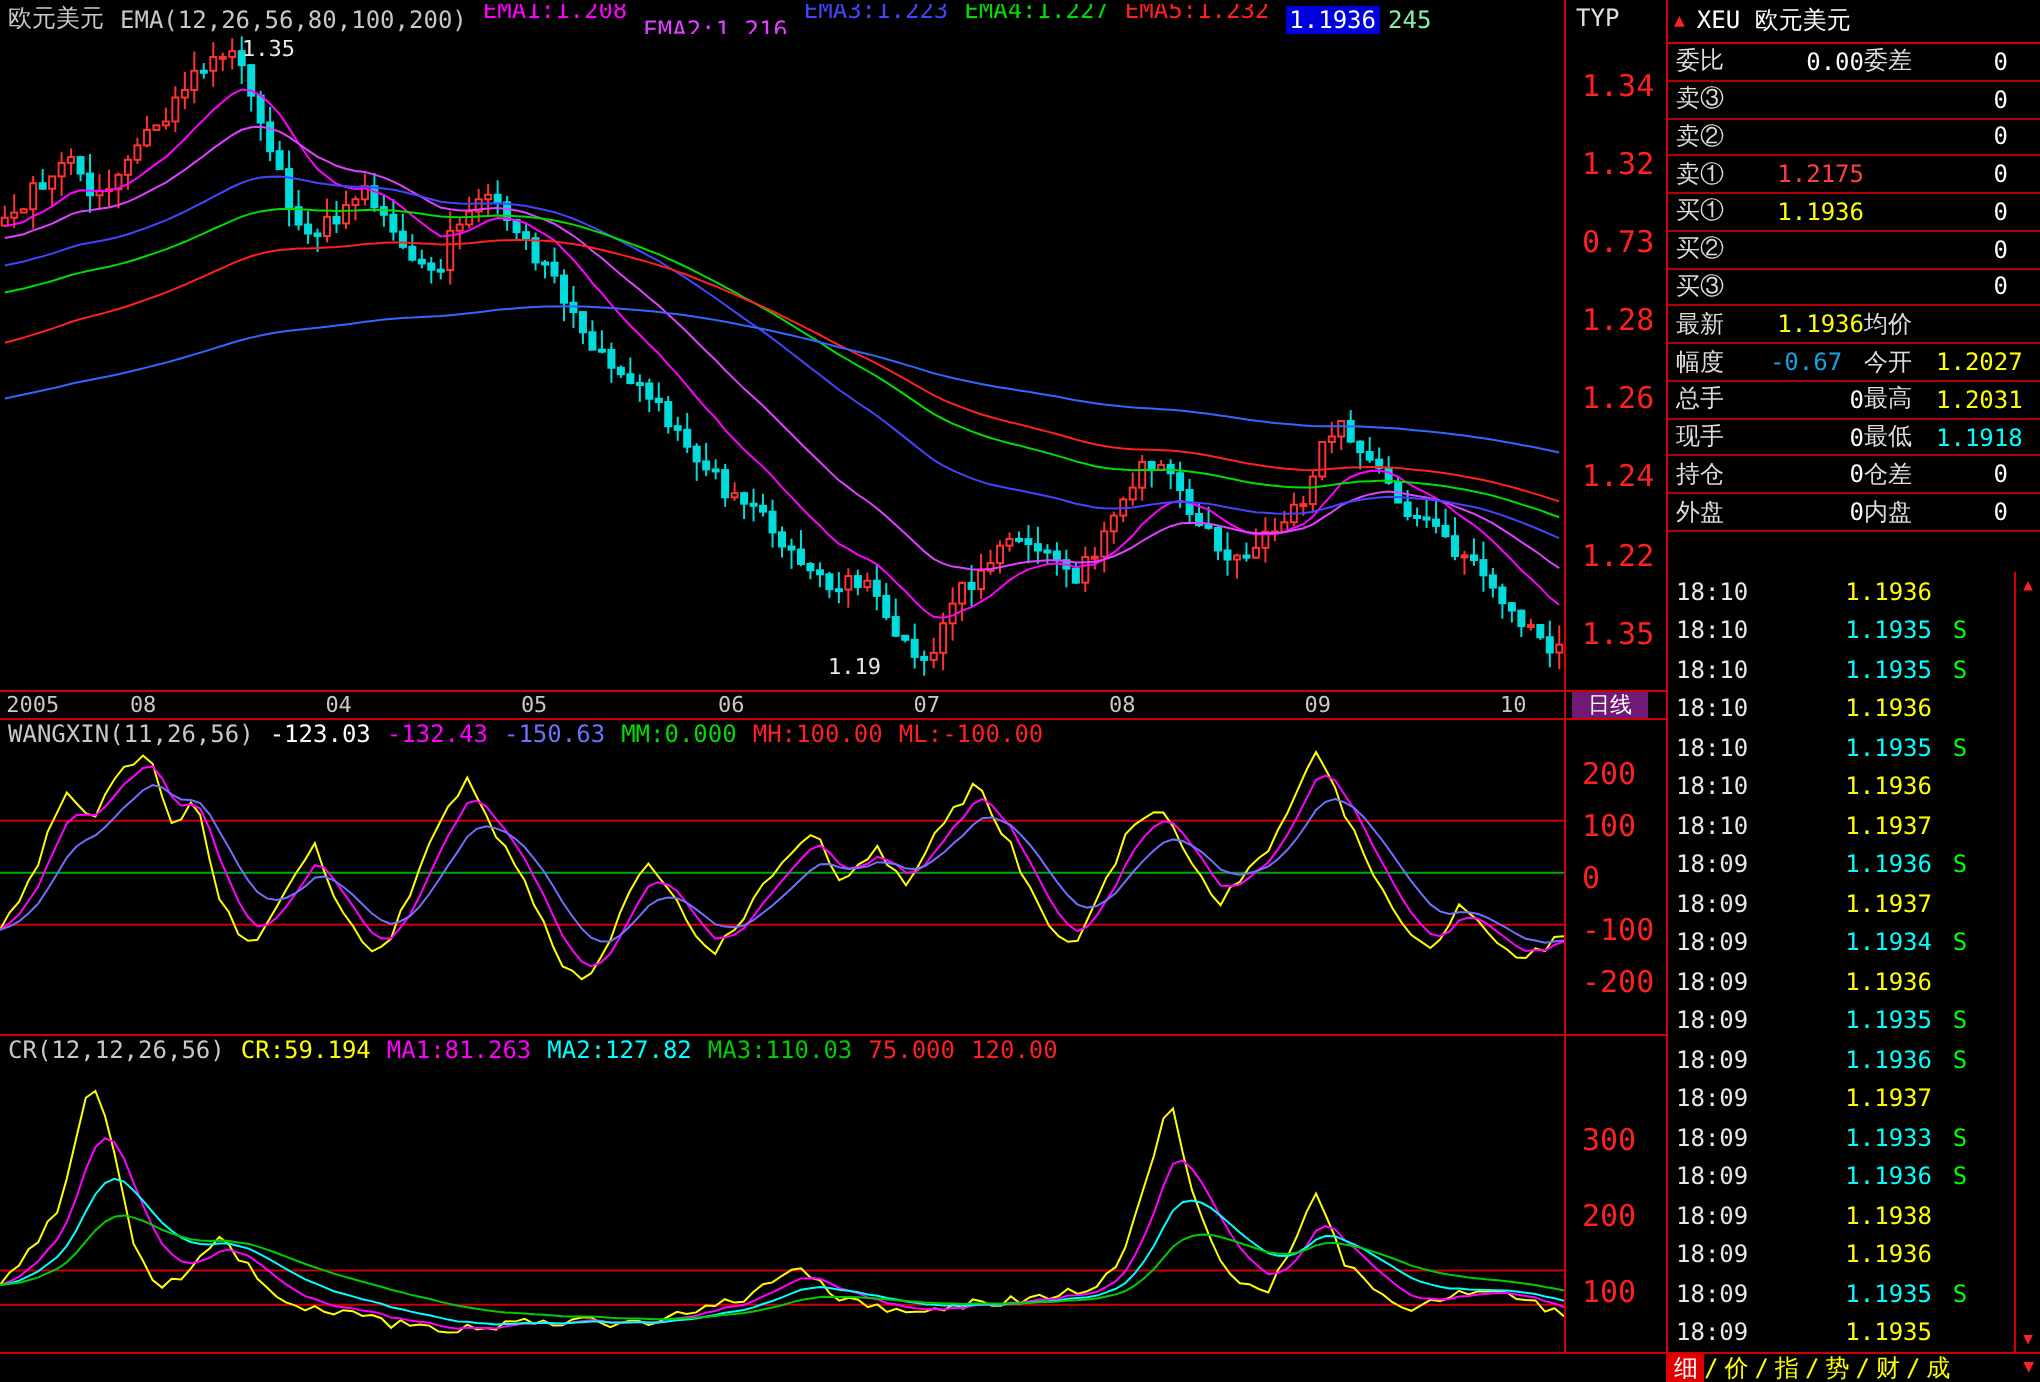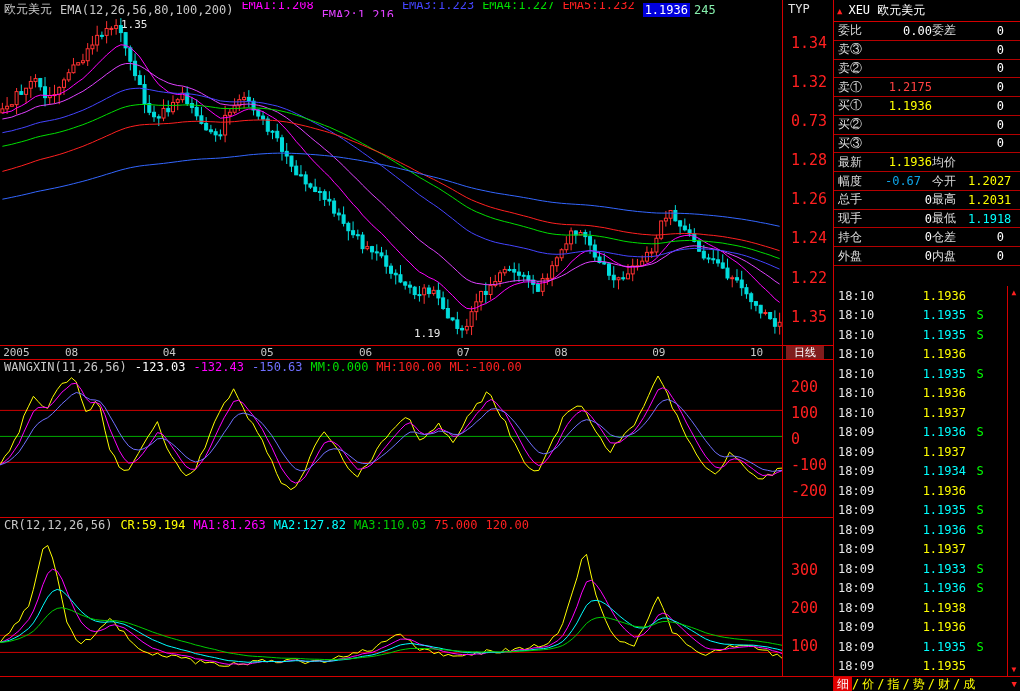--- a/index.html
+++ b/index.html
@@ -13,21 +13,21 @@
   #main-chart{left:0;top:18px;}
   #wangxin-chart{left:0;top:374px;}
   #cr-chart{left:0;top:533px;}
   #xaxis{position:absolute;left:0;top:346px;width:782px;height:13px;}
   .month{position:absolute;top:0;color:#c8c8c8;font-size:11px;}
   #wangxin-header{position:absolute;left:4px;top:360px;width:776px;height:13px;display:flex;white-space:nowrap;overflow:hidden;}
   #cr-header{position:absolute;left:4px;top:518px;width:776px;height:13px;display:flex;white-space:nowrap;overflow:hidden;}
   #axis-col{position:absolute;left:783px;top:0;width:50px;height:676px;}
   .axis-label{position:absolute;left:8px;color:#ff2020;font-size:15px;}
   #typ-label{position:absolute;left:5px;top:2px;color:#e0e0e0;}
-  #period-badge{position:absolute;left:3px;top:346px;width:38px;height:13px;background:#7f1d1d;color:#fff;font-size:11px;text-align:center;line-height:13px;}
+  #period-badge{position:absolute;left:3px;top:346px;width:38px;height:13px;background:#701a75;color:#fff;font-size:11px;text-align:center;line-height:13px;}
   .vline{position:absolute;width:1px;background:#d40000;}
   .hline{position:absolute;height:1px;background:#d40000;}
   #quote-panel{position:absolute;left:834px;top:0;width:186px;height:691px;}
   #quote-title{height:21px;border-bottom:1px solid #d40000;display:flex;align-items:center;color:#fff;}
   #panel-arrow{color:#ff2020;font-size:9px;padding:0 6px 0 3px;}
   #quote-rows{position:absolute;top:22px;left:0;right:0;}
   .q-row{display:grid;grid-template-columns:36px 58px 36px 1fr;align-items:center;height:18.78px;box-sizing:border-box;border-bottom:1px solid #b40000;padding-left:4px;}
   .q-l{color:#dcdcdc;}
   .q-v1{text-align:right;}
   .q-v2{text-align:right;padding-right:16px;}

